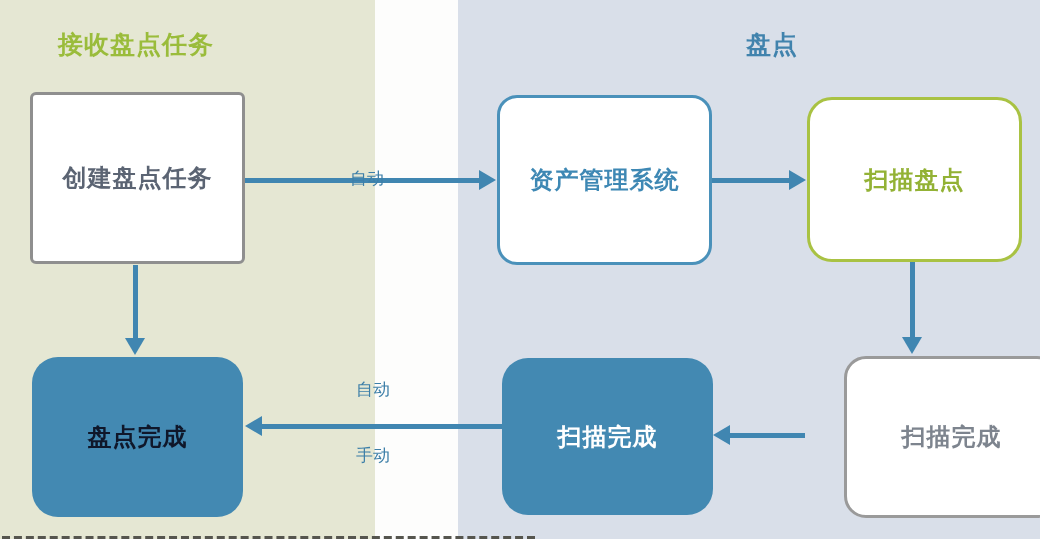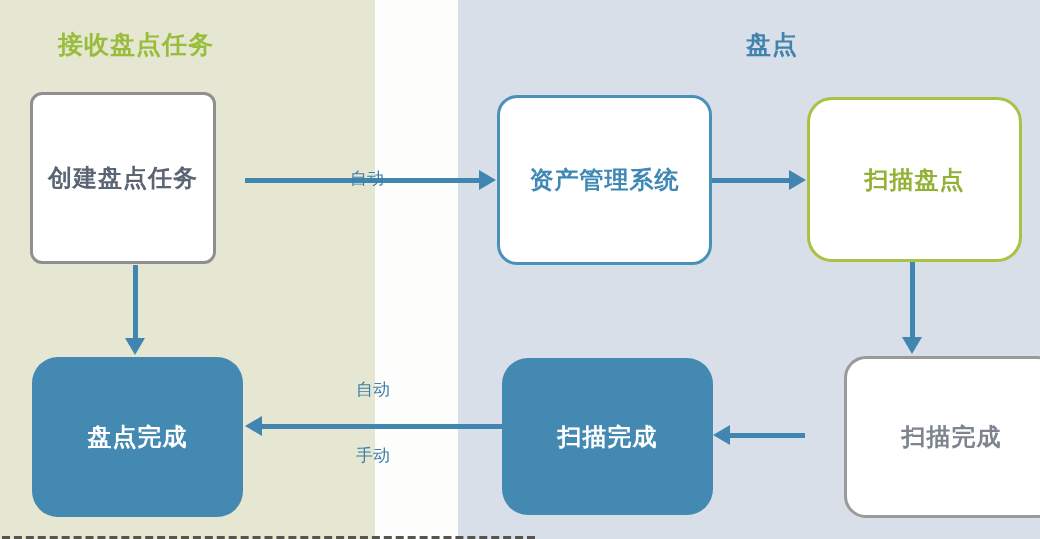--- a/index.html
+++ b/index.html
@@ -13,24 +13,24 @@
 
   
   .section-title{position:absolute;top:28px;font-size:25px;font-weight:bold;letter-spacing:1px;}
   .title-left{left:58px;color:#9abc3b;}
   .title-right{left:746px;color:#4183ad;}
 
   
   .node{position:absolute;display:flex;align-items:center;justify-content:center;
         font-size:24px;font-weight:bold;letter-spacing:1px;box-sizing:border-box;}
   .node-outline{background:#ffffff;}
-  .n-create{left:30px;top:92px;width:186px;height:172px;border:3px solid #8f8f8f;border-radius:12px;color:#5b6473;}
+  .n-create{left:30px;top:92px;width:215px;height:172px;border:3px solid #8f8f8f;border-radius:6px;color:#5b6473;}
   .n-receive{left:497px;top:95px;width:215px;height:170px;border:3px solid #4a91ba;border-radius:20px;color:#3e88b4;}
   .n-scan{left:807px;top:97px;width:215px;height:165px;border:3px solid #a9c243;border-radius:25px;color:#93b235;}
-  .n-done{left:32px;top:357px;width:211px;height:160px;background:#4389b2;border-radius:26px;color:#ffffff;}
+  .n-done{left:32px;top:357px;width:211px;height:160px;background:#4389b2;border-radius:26px;color:#0f172a;}
   .n-upload{left:502px;top:358px;width:211px;height:157px;background:#4389b2;border-radius:26px;color:#ffffff;}
   .n-scandone{left:844px;top:356px;width:215px;height:162px;border:3px solid #9a9a9a;border-radius:22px;color:#7d848e;background:#ffffff;}
 
   
   .aline{position:absolute;background:#4086b1;}
   .ahead-right{position:absolute;width:0;height:0;border-top:10px solid transparent;border-bottom:10px solid transparent;border-left:17px solid #4086b1;}
   .ahead-left{position:absolute;width:0;height:0;border-top:10px solid transparent;border-bottom:10px solid transparent;border-right:17px solid #4086b1;}
   .ahead-down{position:absolute;width:0;height:0;border-left:10px solid transparent;border-right:10px solid transparent;border-top:17px solid #4086b1;}
 
   

